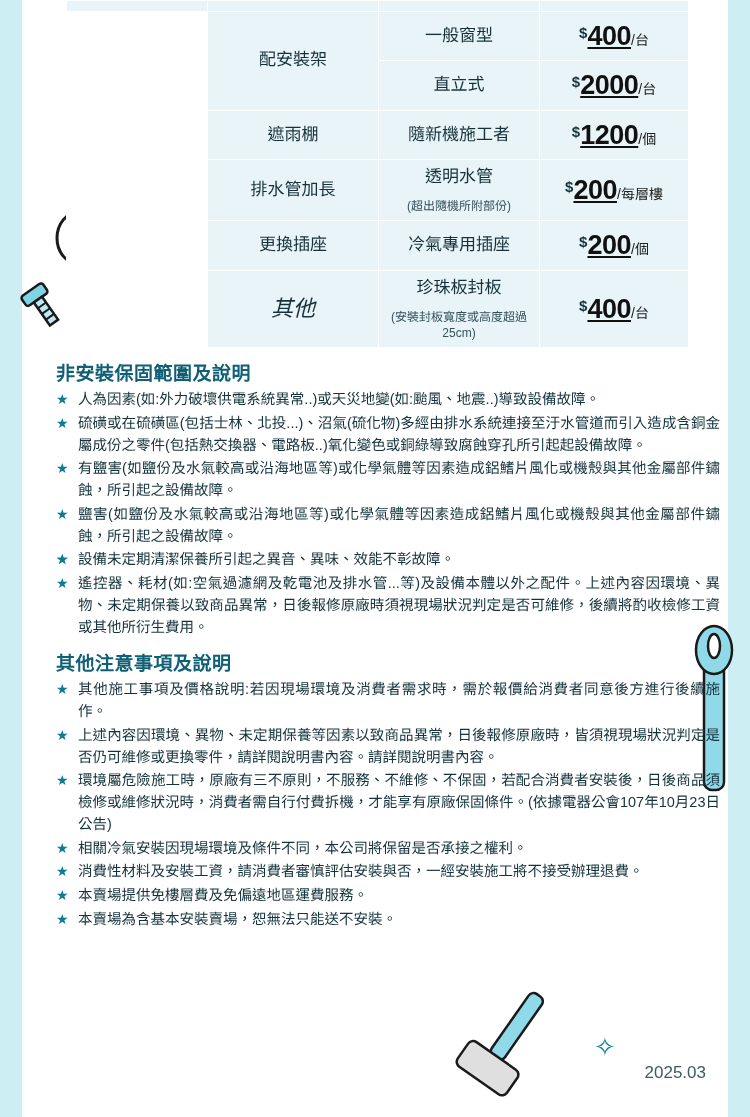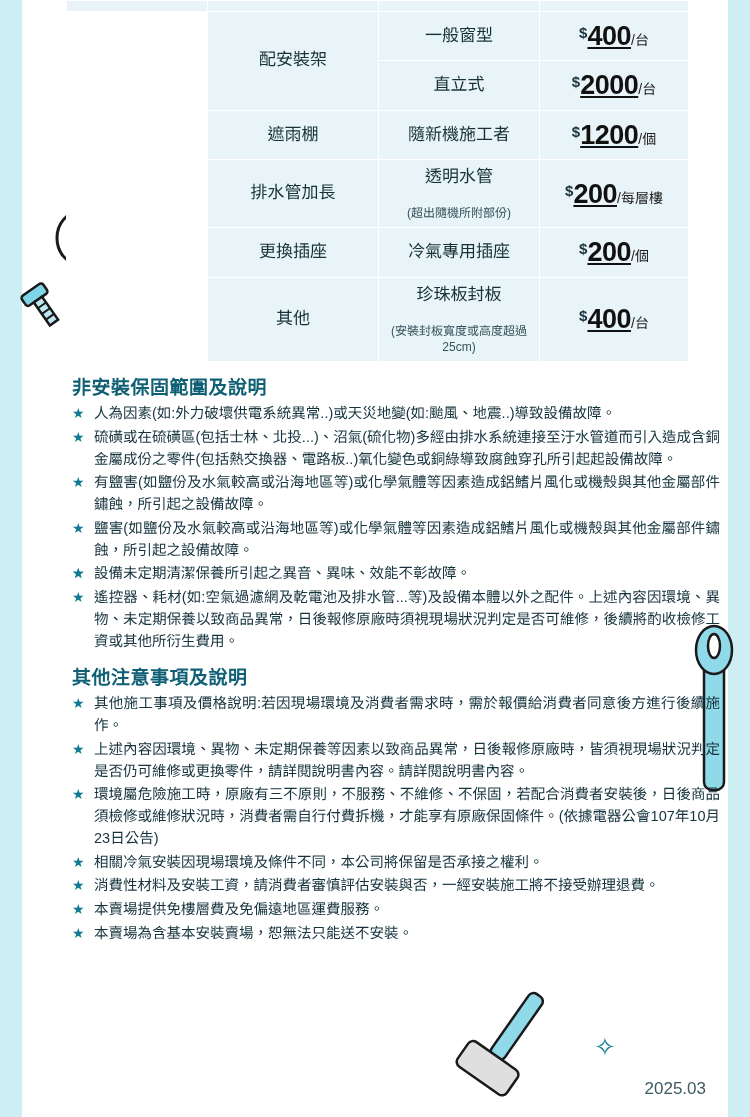--- a/index.html
+++ b/index.html
@@ -60,27 +60,27 @@
     color:#111;
     letter-spacing:-0.5px;
     text-decoration:underline;
   }
   .dollar{font-size:15px;vertical-align:super;font-weight:bold;}
   .unit{font-size:14px;color:#222;}
   .sub{
     display:block;
     font-size:12px;
     color:#35525c;
-    margin-top:16px;
+    margin-top:9px;
   }
   .row-top-cut{height:10px;padding:0 !important;}
 
   
   .section{
-    margin:0 30px 0 72px;
+    margin:0 30px 0 56px;
   }
   h2.sec-title{
     font-size:19px;
     color:#0f5f75;
     font-weight:bold;
     margin:10px 0 4px 0;
     letter-spacing:0.5px;
   }
   ul.bullets{
     list-style:none;
@@ -97,21 +97,21 @@
   }
   ul.bullets > li .star{
     position:absolute;
     left:0;top:0px;
     color:#0f7b92;
     font-size:14px;
   }
   .footer-date{
     position:absolute;
     right:44px;
-    bottom:18px;
+    bottom:34px;
     font-size:17px;
     color:#3d5a63;
     z-index:6;
   }
 
   
   .deco{position:absolute;z-index:2;}
   .sparkle{position:absolute;z-index:5;color:#0f7b92;font-size:26px;}
 </style>
 </head>
@@ -201,21 +201,21 @@
 
     <tr>
       <td class="c2">更換插座</td>
       <td class="c3">冷氣專用插座</td>
       <td class="c4 price-cell">
         <span class="dollar">$</span><span class="money">200</span><span class="unit">/個</span>
       </td>
     </tr>
 
     <tr>
-      <td class="c2" style="font-size:17px;">其他</td>
+      <td class="c2" style="font-size:22px;font-style:italic;">其他</td>
       <td class="c3">
         <span>珍珠板封板</span>
         <span class="sub">(安裝封板寬度或高度超過25cm)</span>
       </td>
       <td class="c4 price-cell">
         <span class="dollar">$</span><span class="money">400</span><span class="unit">/台</span>
       </td>
     </tr>
   </tbody>
     </table>

